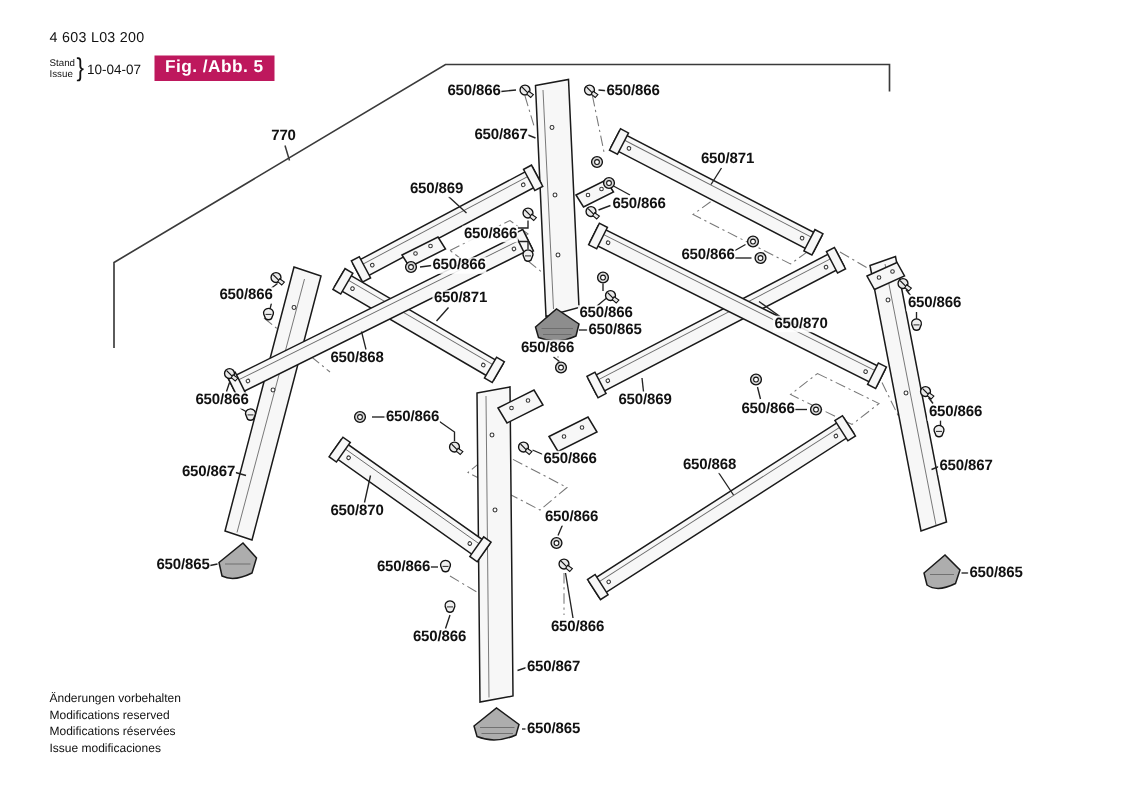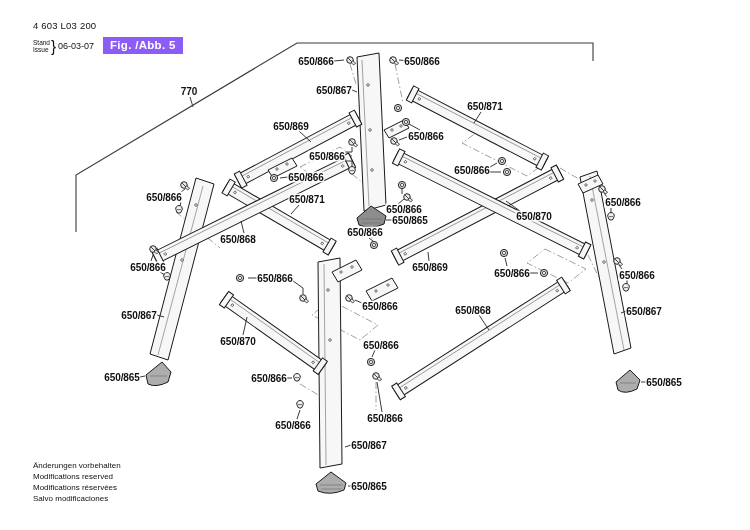--- a/index.html
+++ b/index.html
@@ -3,21 +3,21 @@
 <meta charset="utf-8">
 <style>
   html,body{margin:0;padding:0;background:#fff;}
   .page{position:relative;width:750px;height:530px;background:#ffffff;overflow:hidden;
         font-family:"Liberation Sans",sans-serif;color:#111;}
   .doc-number{position:absolute;left:33px;top:20px;font-size:9.5px;letter-spacing:.2px;}
   .issue-row{position:absolute;left:33px;top:37px;display:flex;align-items:center;}
   .stand-issue{display:flex;flex-direction:column;font-size:6.5px;line-height:7px;}
   .brace{font-size:15px;font-weight:400;margin:0 2px 0 1px;transform:scaleY(1.15);}
   .date{font-size:9px;}
-  .fig-box{background:#8b5cf6;color:#fff;font-weight:700;font-size:11.5px;
+  .fig-box{background:#be185d;color:#fff;font-weight:700;font-size:11.5px;
            padding:2px 7px 3px;margin-left:9px;letter-spacing:.3px;}
   .drawing{position:absolute;left:0;top:0;}
   .callout{position:absolute;transform:translate(-50%,-50%);font-size:10px;font-weight:700;
            white-space:nowrap;letter-spacing:-.1px;background:rgba(255,255,255,.88);
            padding:0 1px;line-height:11px;}
   .footer{position:absolute;left:33px;top:460px;font-size:8px;line-height:11px;}
   
   .part{fill:#f7f7f7;stroke:#1a1a1a;stroke-width:1;}
   .thin{stroke:#6a6a6a;stroke-width:.6;fill:none;}
   .hole{fill:#fff;stroke:#333;stroke-width:.7;}
@@ -318,24 +318,24 @@
     </div>
 
   <div class="doc-number">4 603 L03 200</div>
 
   <div class="issue-row">
     <div class="stand-issue">
       <span>Stand</span>
       <span>Issue</span>
     </div>
     <span class="brace">}</span>
-    <span class="date">06-03-07</span>
+    <span class="date">10-04-07</span>
     <span class="fig-box">Fig. /Abb. 5</span>
   </div>
 
   <div class="footer">
     <div>Änderungen vorbehalten</div>
     <div>Modifications reserved</div>
     <div>Modifications réservées</div>
-    <div>Salvo modificaciones</div>
+    <div>Issue modificaciones</div>
   </div>
 
 </div>
 
 </body></html>

